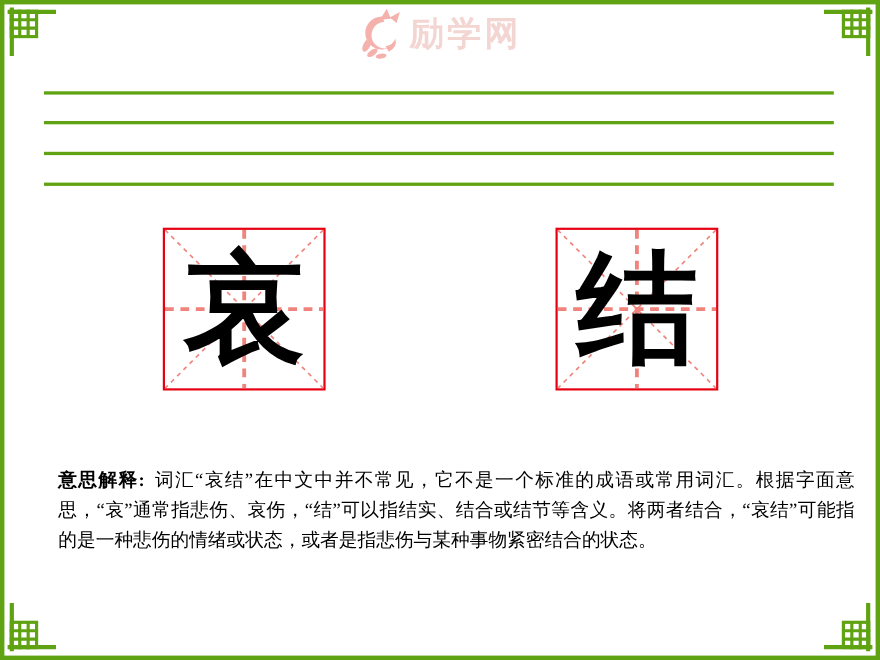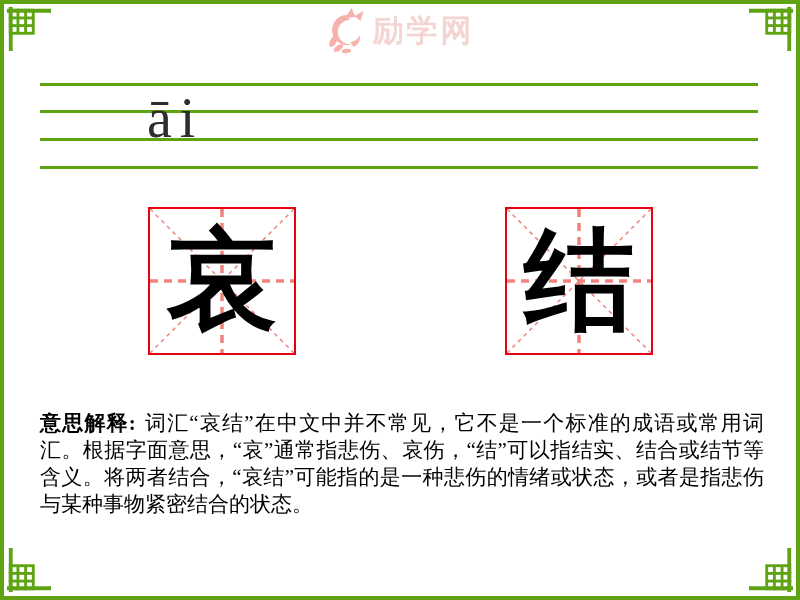--- a/index.html
+++ b/index.html
@@ -33,22 +33,22 @@
   .hanzi-box { position:absolute; top:207px; width:144px; height:144px;
                border:2px solid #e60012; background:#fff; }
   .hanzi-box-1 { left:148px; }
   .hanzi-box-2 { left:505px; }
   .hanzi-box svg.guides { position:absolute; inset:0; }
   .hanzi-char { position:absolute; inset:0; display:flex; align-items:center; justify-content:center;
                 font-family:"Liberation Serif",serif; font-weight:bold; font-size:110px;
                 color:#000; line-height:1; }
   
   .meaning { position:absolute; left:40px; top:410px; width:724px;
-             font-family:"Liberation Serif",serif; font-size:21px; line-height:27px;
-             color:#000; text-align:justify; margin:0; }
+             font-family:"Liberation Serif",serif; font-size:17px; line-height:27px;
+             color:#000; text-align:justify; margin:13px; }
   .meaning b { font-weight:bold; margin-right:8px; }
 </style>
 </head>
 <body>
 
 <svg width="0" height="0" style="position:absolute" aria-hidden="true">
   <symbol id="corner-motif" viewBox="0 0 48 48">
     <g stroke="#5fa312" fill="none">
       <line x1="2" y1="6" x2="48" y2="6" stroke-width="4"></line>
       <line x1="6" y1="2" x2="6" y2="48" stroke-width="4"></line>
@@ -97,21 +97,20 @@
       </g>
     </svg>
     <span class="logo-text">励学网</span>
   </div>
 
   <div class="staff-line" style="top:83px"></div>
   <div class="staff-line" style="top:110px"></div>
   <div class="staff-line" style="top:138px"></div>
   <div class="staff-line" style="top:166px"></div>
 
-  <span class="pinyin pinyin-ai">āi</span>
 
   <div class="hanzi-box hanzi-box-1">
     <svg class="guides" width="144" height="144">
         <use href="#mi-grid"></use>
       </svg>
     <div class="hanzi-char">哀</div>
   </div>
   <div class="hanzi-box hanzi-box-2">
     <svg class="guides" width="144" height="144">
         <use href="#mi-grid"></use>

